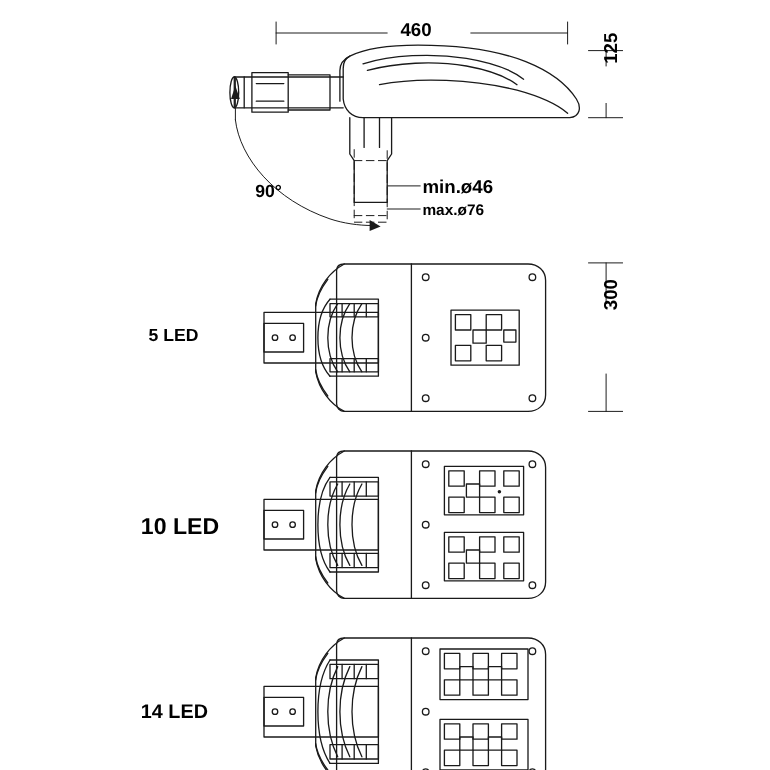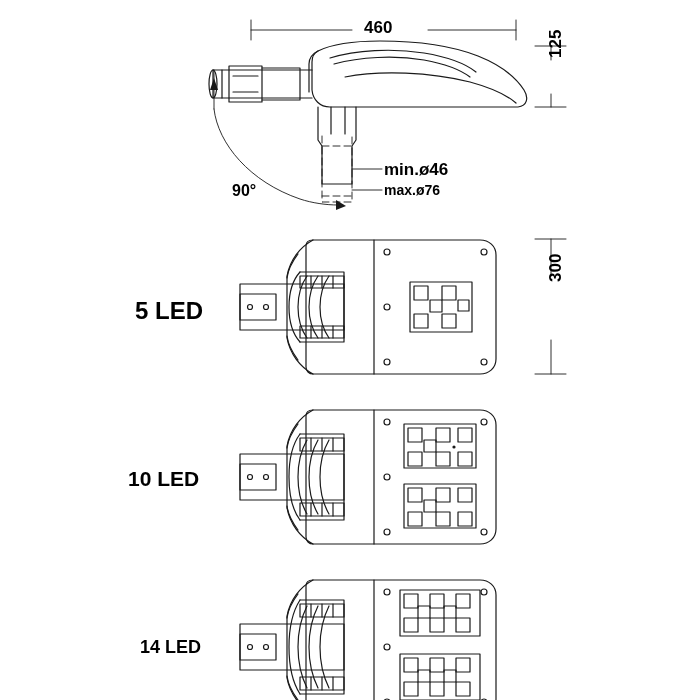--- a/index.html
+++ b/index.html
@@ -16,26 +16,26 @@
   .lbl{
     position:absolute;
     font-family:"Liberation Sans", sans-serif;
     font-weight:bold;
     color:#000;
     white-space:nowrap;
   }
   .dim-top{font-size:17px;left:364px;top:4px;}
   .dim-right-125{font-size:17px;left:546px;top:44px;transform:rotate(-90deg);transform-origin:left top;}
   .dim-right-300{font-size:17px;left:546px;top:268px;transform:rotate(-90deg);transform-origin:left top;}
-  .ang-90{font-size:16px;left:232px;top:152px;margin-top:16px;}
+  .ang-90{font-size:16px;left:232px;top:152px;}
   .dmin{font-size:17px;left:384px;top:146px;}
   .dmax{font-size:14px;left:384px;top:168px;}
-  .led5{font-size:24px;left:135px;top:283px;}
+  .led5{font-size:16px;left:135px;top:283px;}
   .led10{font-size:21px;left:128px;top:453px;}
-  .led14{font-size:18px;left:128px;top:623px;margin-left:12px;}
+  .led14{font-size:18px;left:128px;top:623px;}
 </style>
 </head>
 <body>
 
 <div class="stage">
 
   <svg width="700" height="700" viewBox="0 0 700 700">
     <g fill="none" stroke="#1a1a1a" stroke-width="1.2" stroke-linejoin="round" stroke-linecap="round">
 
       <g stroke-width="0.9">

